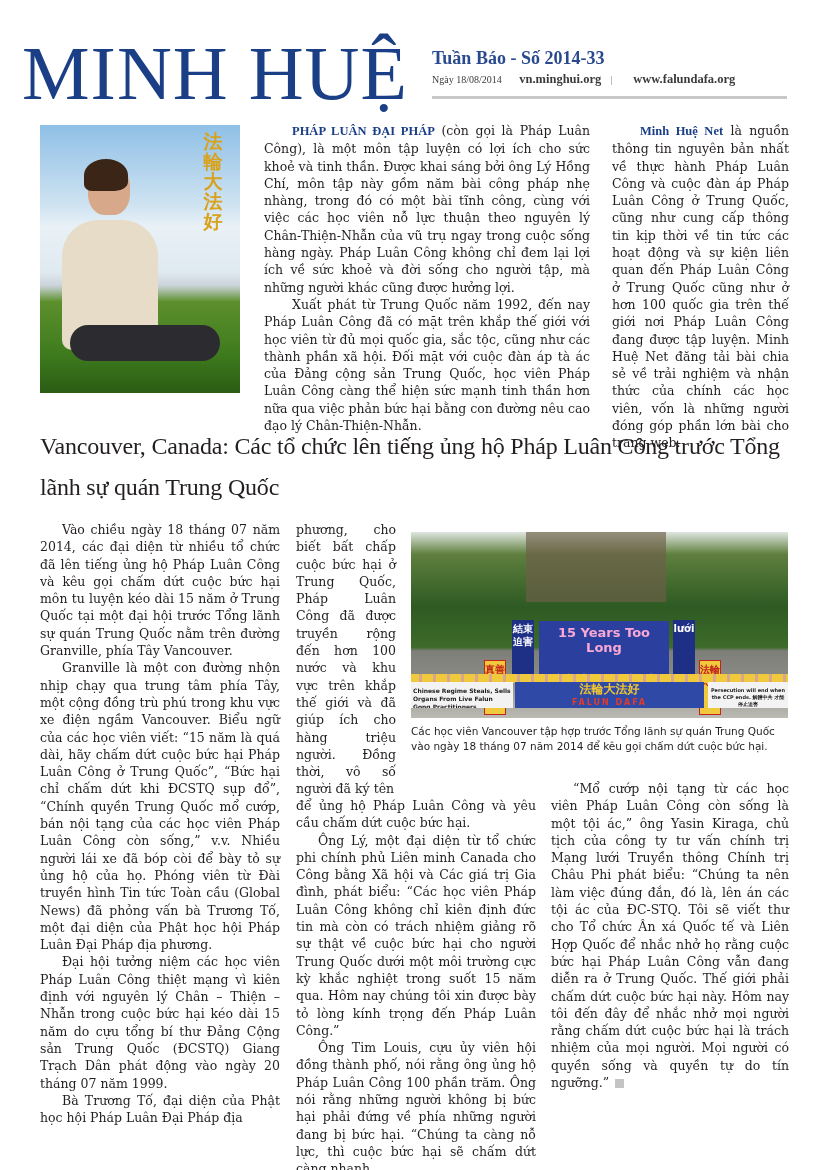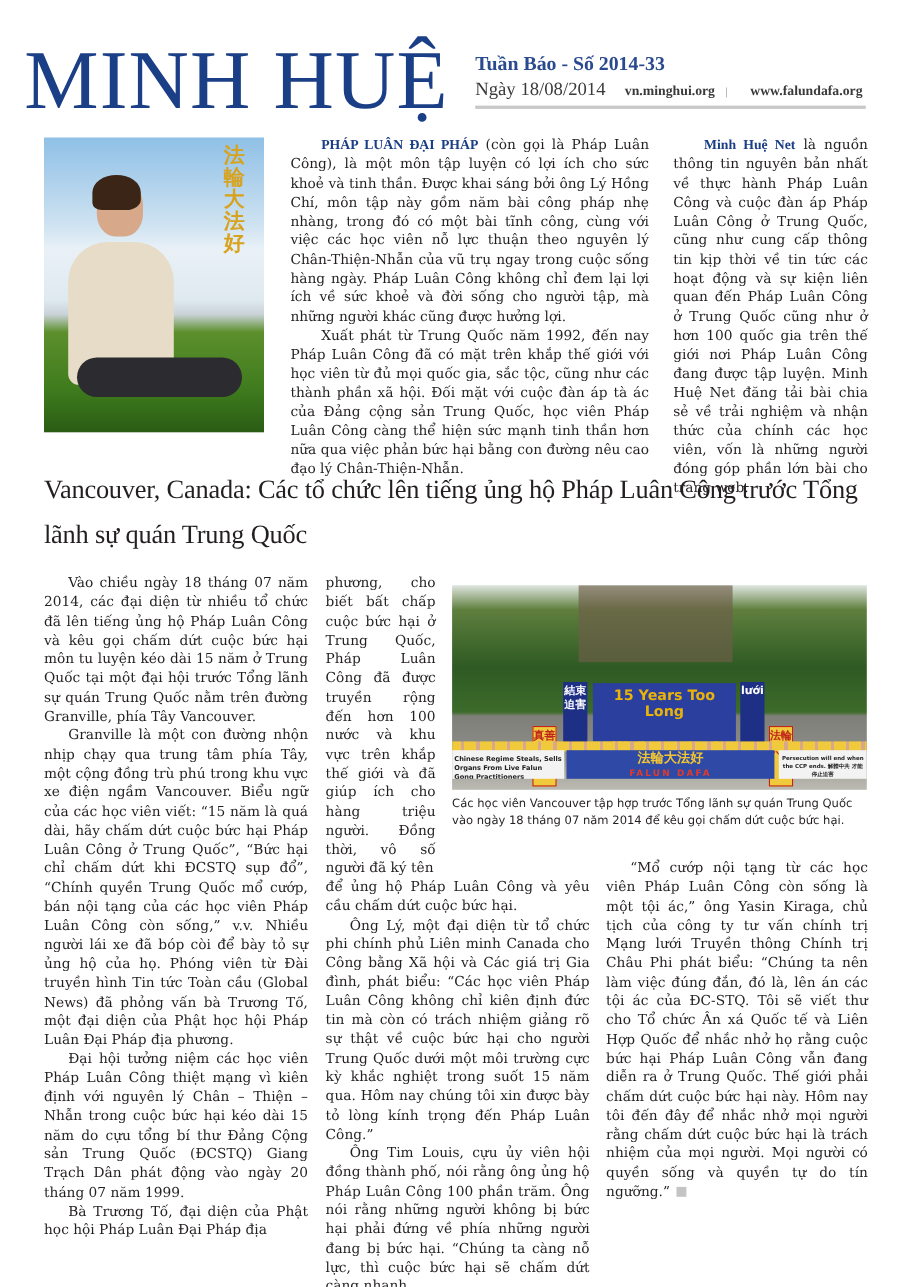--- a/index.html
+++ b/index.html
@@ -4,21 +4,21 @@
 <style>
   html, body { margin: 0; padding: 0; background: #ffffff; }
   body { width: 827px; height: 1170px; position: relative; overflow: hidden;
          font-family: "DejaVu Serif", "Liberation Serif", serif; color: #231f20; }
   .masthead-title { position: absolute; left: 22px; top: 30px; font-family: "Liberation Serif", serif;
          font-size: 76px; line-height: 86px; color: #1b3f86; letter-spacing: 1px; margin: 0; font-weight: normal; }
   .issue { position: absolute; left: 432px; top: 48px; font-family: "Liberation Serif", serif;
          font-size: 18px; font-weight: bold; color: #2a4a8f; }
   .dateline { position: absolute; left: 432px; top: 71px; font-family: "Liberation Serif", serif;
          font-size: 14px; color: #3a3a3a; white-space: nowrap; }
-  .dateline .date { font-size: 17px; }
+  .dateline .date { font-size: 10px; }
   .dateline .site { font-size: 12.5px; font-weight: bold; color: #3a3a3a; margin-left: 14px; }
   .dateline .sep { font-size: 10px; color: #888; margin: 0 6px; }
   .header-rule { position: absolute; left: 432px; top: 96px; width: 355px; height: 3px; background: #c8c8c8; }
 
   .hero-photo { position: absolute; left: 40px; top: 125px; width: 200px; height: 268px; overflow: hidden;
          background: linear-gradient(#8fc0e6 0%, #cfe3f1 30%, #e9f1f7 38%, #dfe9f0 55%, #c9d3d8 60%, #5d8f2c 66%, #3f7c1e 85%, #2a5c14 100%); }
   .hero-chars { position: absolute; right: 16px; top: 6px; width: 22px; color: #d9a21c; font-size: 19px; line-height: 20px; font-weight: bold; text-align: center; font-family: "DejaVu Sans", sans-serif; }
   .person-head { position: absolute; left: 48px; top: 38px; width: 42px; height: 52px; background: #d8a88a; border-radius: 45% 45% 40% 40%; }
   .person-hair { position: absolute; left: 44px; top: 34px; width: 44px; height: 32px; background: #3a2516; border-radius: 50% 50% 30% 20%; }
   .person-body { position: absolute; left: 22px; top: 95px; width: 96px; height: 130px; background: #e6dcc7; border-radius: 36px 36px 10px 10px; }
@@ -37,21 +37,21 @@
   .body-col p { margin: 0; text-indent: 22px; }
   .body-col p.cont { text-indent: 0; }
   .col1 { left: 40px; top: 521px; width: 240px; }
   .col2a { left: 296px; top: 521px; width: 100px; }
   .col2b { left: 296px; top: 797px; width: 240px; }
   .col3 { left: 551px; top: 780px; width: 238px; }
 
   .news-photo { position: absolute; left: 411px; top: 532px; width: 377px; height: 186px; overflow: hidden;
          background: linear-gradient(#dfe6e0 0%, #5f7f3e 12%, #2e5a23 40%, #3d6b2a 62%, #7f7f7a 64%, #8a8a84 78%, #bbbbb3 100%); }
   .photo-building { position: absolute; left: 115px; top: 0; width: 140px; height: 70px; background: #6e5d4a; opacity: .65; }
-  .banner-main { position: absolute; left: 128px; top: 89px; width: 130px; height: 53px; background: #2b3f9f; color: #eab308; font-family: "DejaVu Sans", sans-serif; text-align: center; }
+  .banner-main { position: absolute; left: 128px; top: 89px; width: 130px; height: 53px; background: #2b3f9f; color: #f9a8d4; font-family: "DejaVu Sans", sans-serif; text-align: center; }
   .banner-main .b1 { font-size: 13px; font-weight: bold; padding-top: 4px; }
   .banner-main .b2 { font-size: 7px; font-weight: bold; margin-top: 18px; }
   .banner-main .b3 { font-size: 10px; font-weight: bold; margin-top: 2px; }
   .banner-side { position: absolute; top: 88px; width: 22px; height: 55px; font-family: "DejaVu Sans", sans-serif; font-size: 10px; font-weight: bold; text-align: center; line-height: 13px; padding-top: 2px; box-sizing: border-box; }
   .bs-yellow { background: #f0c93c; color: #c0241c; border: 1px solid #c0241c; margin-top: 40px; }
   .bs-blue { background: #1e2f86; color: #fff; }
   .banner-low { position: absolute; top: 150px; height: 26px; font-family: "DejaVu Sans", sans-serif; font-weight: bold; overflow: hidden; box-sizing: border-box; }
   .bl-left { left: 0; width: 102px; background: #f3f3f3; color: #222; font-size: 6px; line-height: 8px; padding: 5px 2px; }
   .bl-mid { left: 104px; width: 189px; background: #2e4aa6; color: #f2c531; font-size: 12px; text-align: center; line-height: 13px; padding-top: 1px; }
   .bl-mid .dafa { color: #e23b2a; font-size: 8px; letter-spacing: 2px; }

